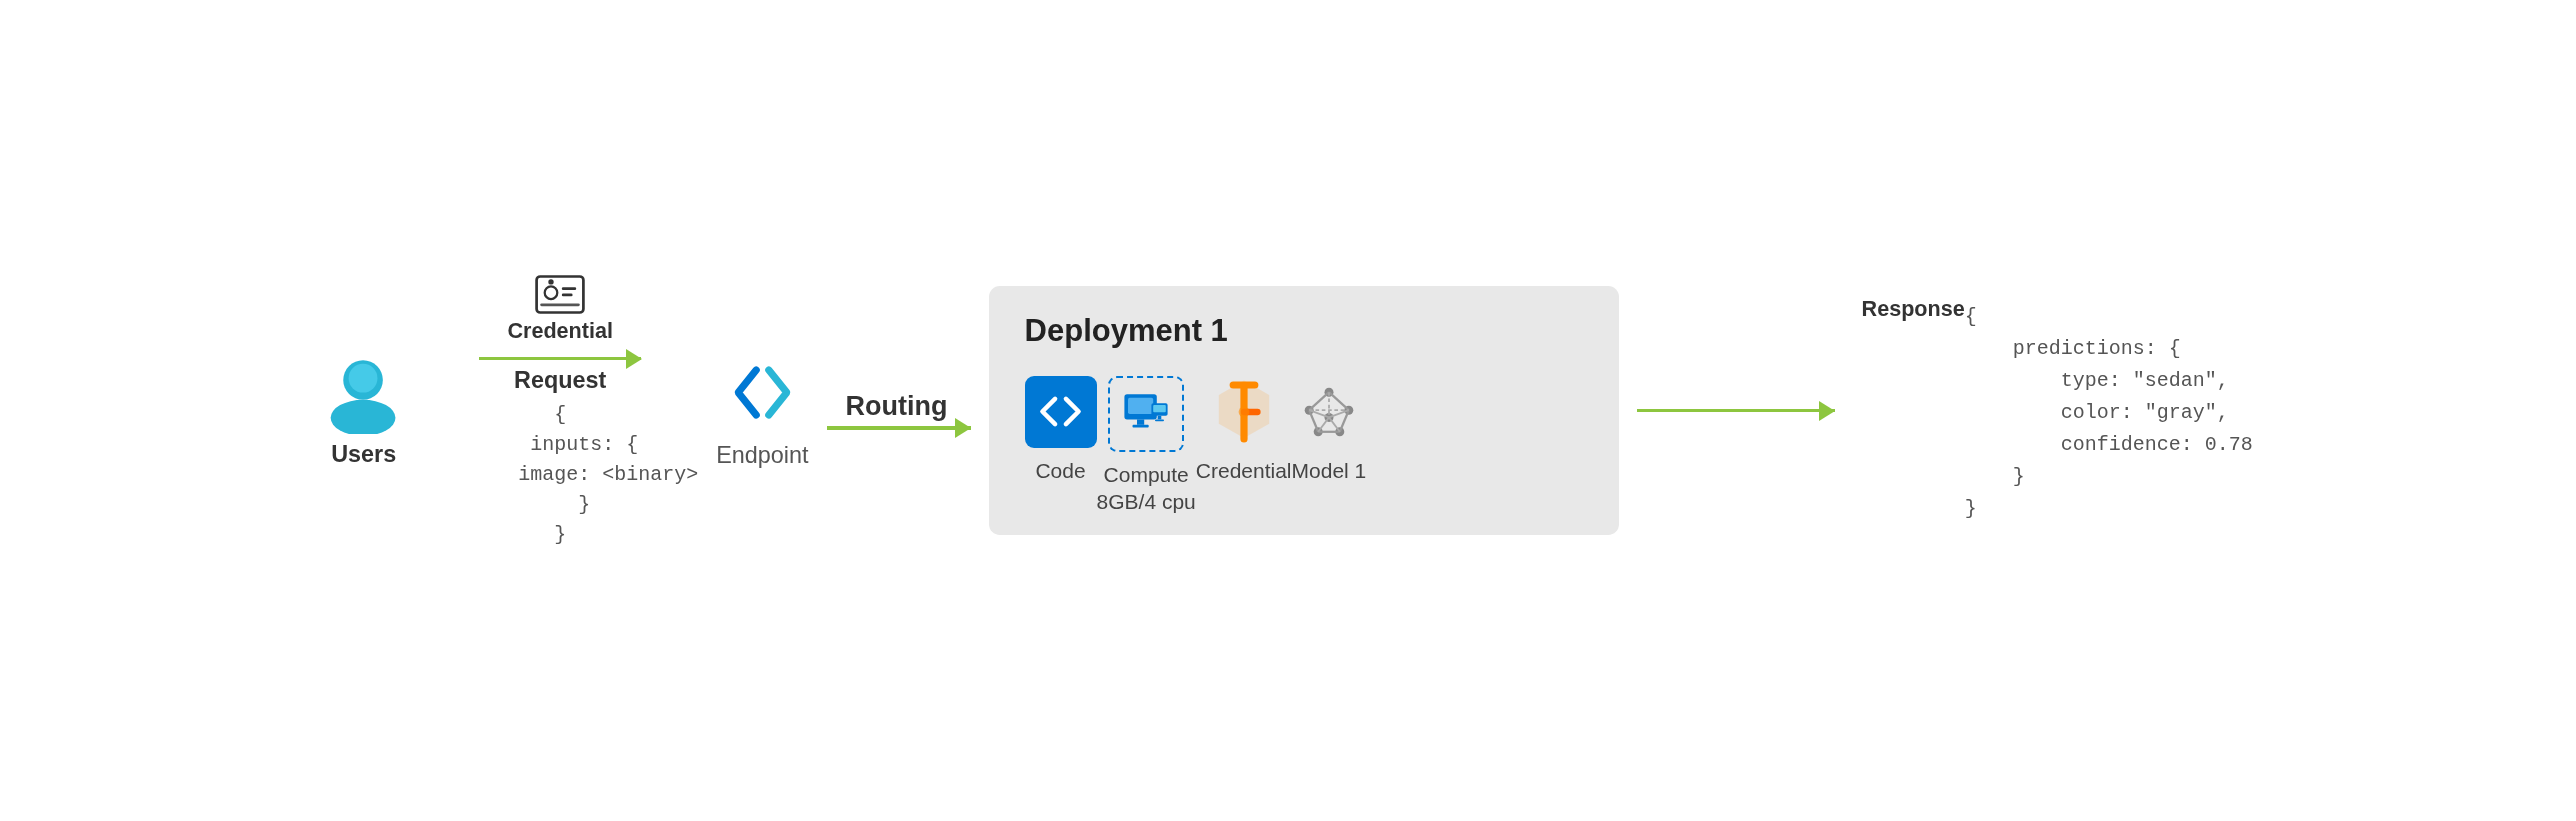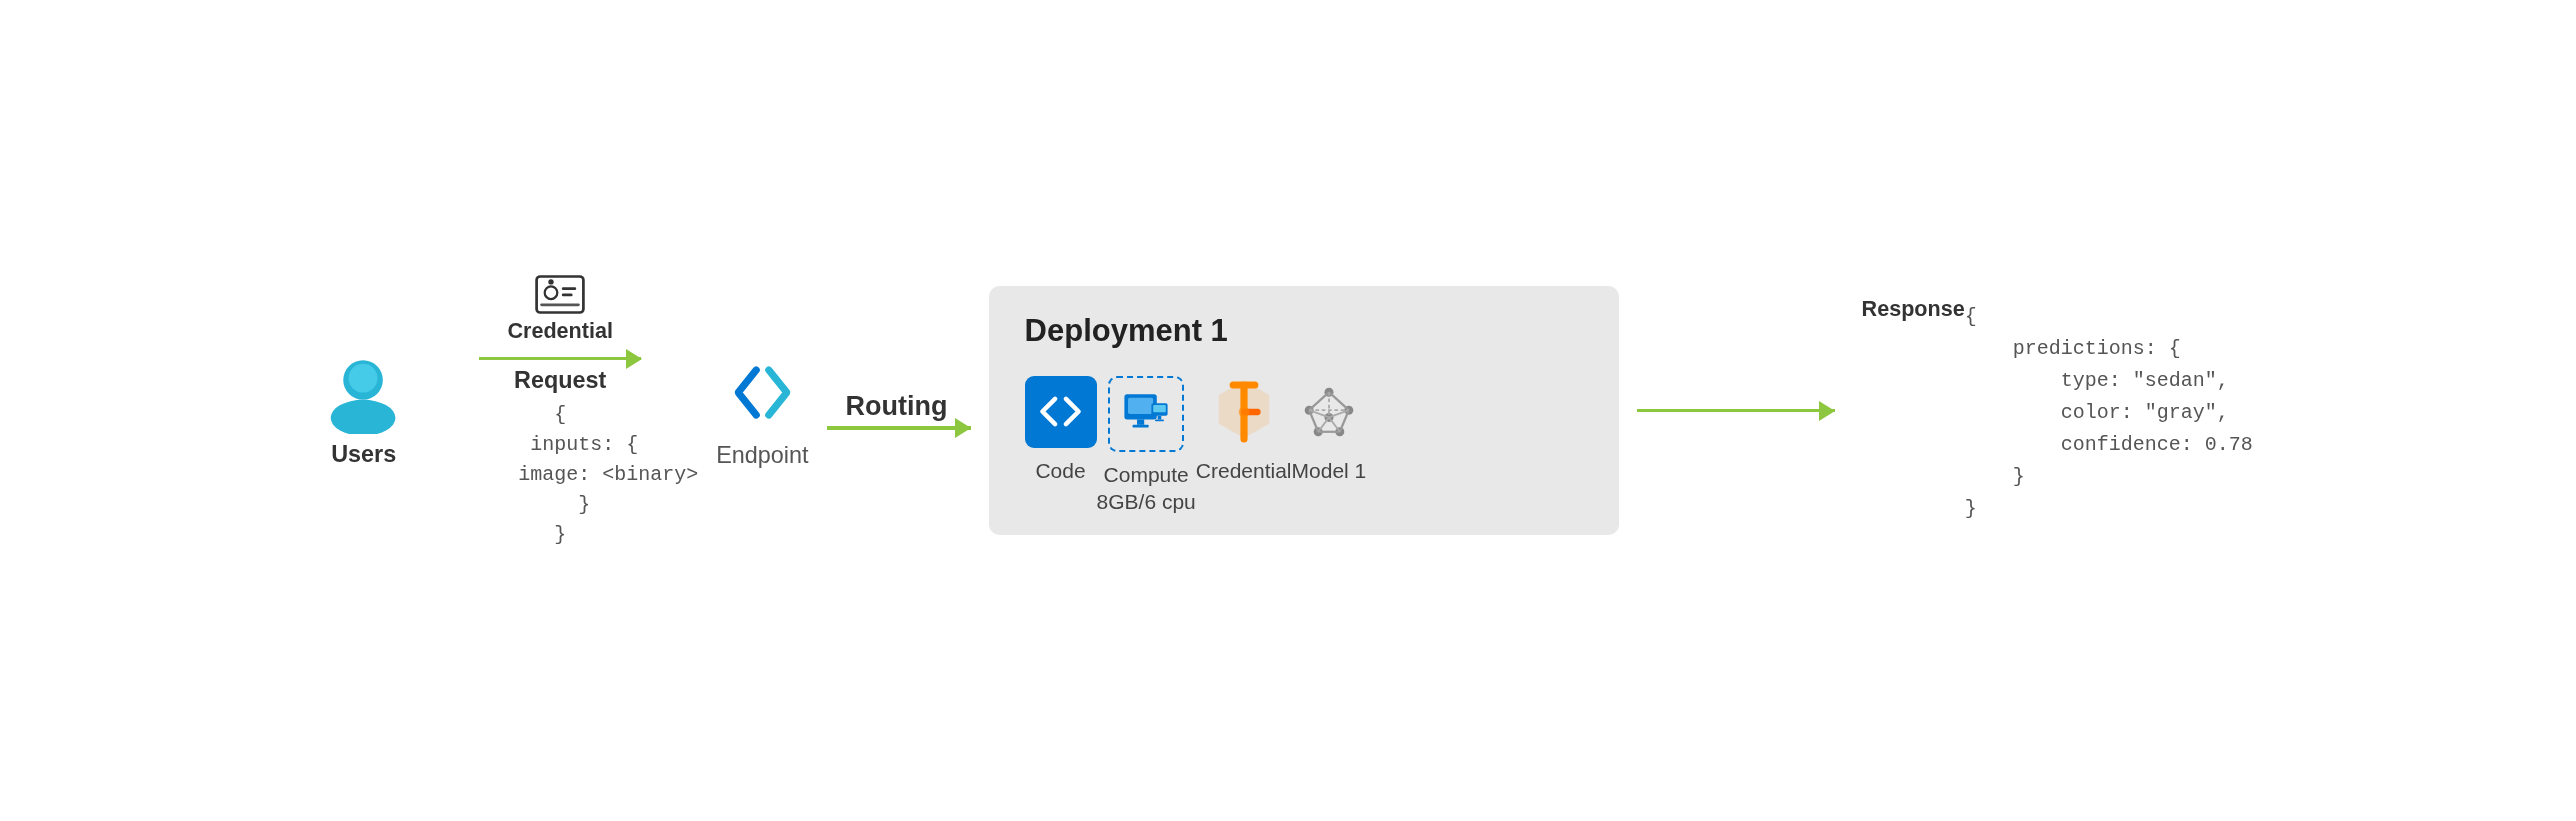--- a/index.html
+++ b/index.html
@@ -298,21 +298,21 @@
             <rect x="20" y="36" width="8" height="6" fill="#0078D4"></rect>
             <rect x="15" y="42" width="18" height="3" rx="1" fill="#0078D4"></rect>
 
             <rect x="36" y="18" width="18" height="14" rx="2" fill="#0078D4"></rect>
             <rect x="38" y="20" width="14" height="8" rx="1" fill="#5DC8F0"></rect>
             <rect x="43" y="32" width="4" height="4" fill="#0078D4"></rect>
             <rect x="40" y="36" width="10" height="2" rx="1" fill="#0078D4"></rect>
           </svg>
         </div>
         <div class="deployment-item-label" style="white-space:pre-line;">Compute
-8GB/6 cpu</div>
+8GB/4 cpu</div>
       </div>
 
       <div class="deployment-item">
 
         <svg width="72" height="72" viewBox="0 0 80 80" fill="none" xmlns="http://www.w3.org/2000/svg">
 
           <polygon points="40,5 68,21 68,53 40,69 12,53 12,21" fill="#FF8A00" opacity="0.15"></polygon>
 
           <path d="M40 10 L40 70 M28 10 L52 10" stroke="#FF8A00" stroke-width="8" stroke-linecap="round"></path>
           <path d="M40 40 L55 40" stroke="#FF6600" stroke-width="7" stroke-linecap="round"></path>

